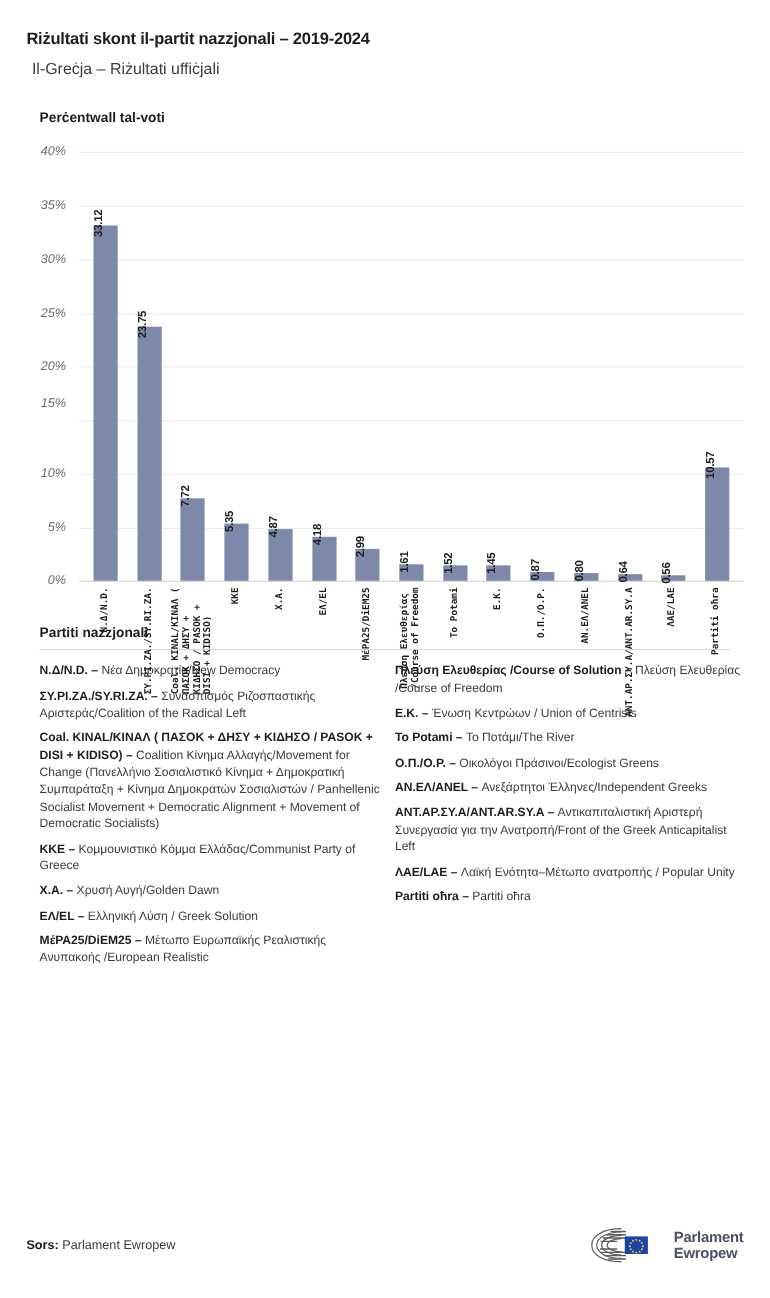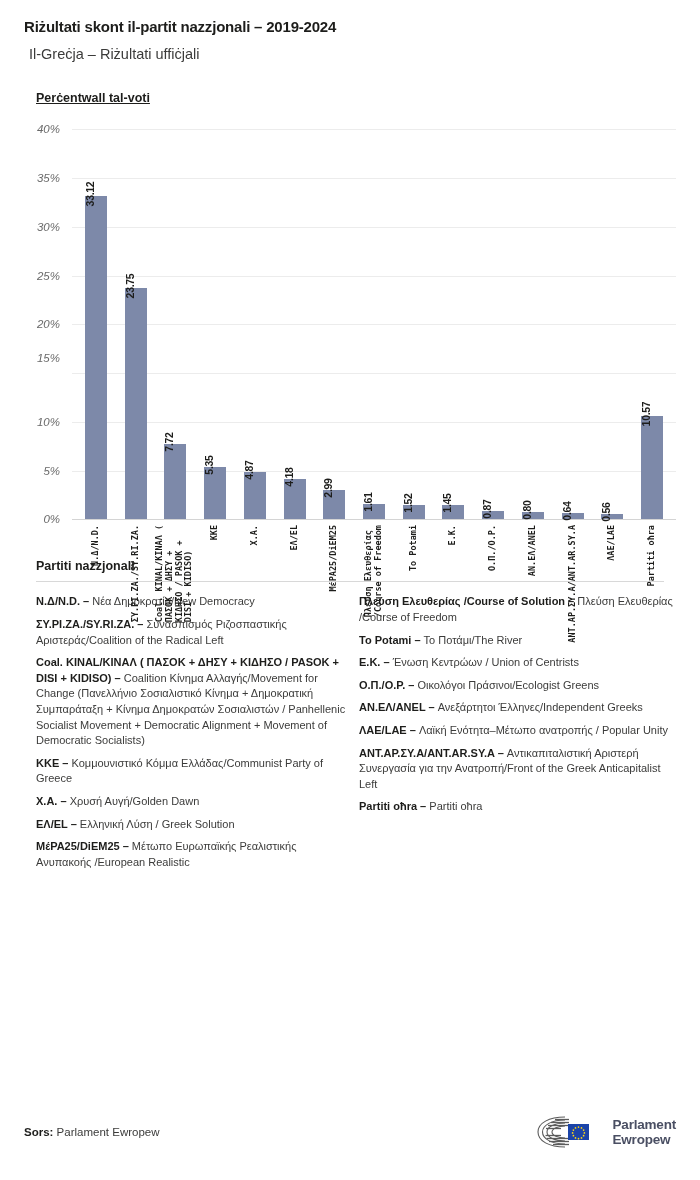--- a/index.html
+++ b/index.html
@@ -18,21 +18,21 @@
 
   
   .header {
     padding: 18px 24px 0 24px;
   }
   .main-title {
     font-size: 15px;
     font-weight: bold;
     letter-spacing: -0.2px;
     color: #1d1d1b;
-    margin: 0 0 10px 0;
+    margin: 9px 0 10px 0;
     line-height: 1.2;
   }
   .sub-title {
     font-size: 14.5px;
     font-weight: normal;
     color: #3b3b3a;
     margin: 0;
     line-height: 1.2;
     padding-left: 5px;
   }
@@ -41,21 +41,20 @@
   .chart-block {
     padding: 0 24px;
     margin-top: 28px;
   }
   .chart-caption {
     font-size: 12.5px;
     font-weight: bold;
     color: #1d1d1b;
     padding-left: 12px;
     margin-bottom: 14px;
-    text-decoration: underline;
   }
 
   .chart-area {
     position: relative;
     width: 652px;
     height: 410px;
     margin-left: 0;
   }
 
   
@@ -422,26 +421,26 @@
         <div class="legend-entry"><b>Ν.Δ/N.D. – </b><span>Νέα Δημοκρατία/New Democracy</span></div>
         <div class="legend-entry"><b>ΣΥ.ΡΙ.ΖΑ./SY.RI.ZA. – </b><span>Συνασπισμός Ριζοσπαστικής Αριστεράς/Coalition of the Radical Left</span></div>
         <div class="legend-entry"><b>Coal. KINAL/ΚΙΝΑΛ ( ΠΑΣΟΚ + ΔΗΣΥ + ΚΙΔΗΣΟ / PASOK + DISI + KIDISO) – </b><span>Coalition Κίνημα Αλλαγής/Movement for Change (Πανελλήνιο Σοσιαλιστικό Κίνημα + Δημοκρατική Συμπαράταξη + Κίνημα Δημοκρατών Σοσιαλιστών / Panhellenic Socialist Movement + Democratic Alignment + Movement of Democratic Socialists)</span></div>
         <div class="legend-entry"><b>ΚΚΕ – </b><span>Κομμουνιστικό Κόμμα Ελλάδας/Communist Party of Greece</span></div>
         <div class="legend-entry"><b>Χ.Α. – </b><span>Χρυσή Αυγή/Golden Dawn</span></div>
         <div class="legend-entry"><b>ΕΛ/EL – </b><span>Ελληνική Λύση / Greek Solution</span></div>
         <div class="legend-entry"><b>ΜέΡΑ25/DiEM25 – </b><span>Μέτωπο Ευρωπαϊκής Ρεαλιστικής Ανυπακοής /European Realistic</span></div>
       </div>
     <div class="legend-col">
         <div class="legend-entry"><b>Πλεύση Ελευθερίας /Course of Solution – </b><span>Πλεύση Ελευθερίας /Course of Freedom</span></div>
+        <div class="legend-entry"><b>Ε.Κ. – </b><span>Ένωση Κεντρώων / Union of Centrists</span></div>
         <div class="legend-entry"><b>To Potami – </b><span>Το Ποτάμι/The River</span></div>
-        <div class="legend-entry"><b>Ε.Κ. – </b><span>Ένωση Κεντρώων / Union of Centrists</span></div>
         <div class="legend-entry"><b>Ο.Π./O.P. – </b><span>Οικολόγοι Πράσινοι/Ecologist Greens</span></div>
         <div class="legend-entry"><b>ΑΝ.ΕΛ/ANEL – </b><span>Ανεξάρτητοι Έλληνες/Independent Greeks</span></div>
+        <div class="legend-entry"><b>ΑΝΤ.ΑΡ.ΣΥ.Α/ANT.AR.SY.A – </b><span>Αντικαπιταλιστική Αριστερή Συνεργασία για την Ανατροπή/Front of the Greek Anticapitalist Left</span></div>
         <div class="legend-entry"><b>ΛΑΕ/LAE – </b><span>Λαϊκή Ενότητα–Μέτωπο ανατροπής / Popular Unity</span></div>
-        <div class="legend-entry"><b>ΑΝΤ.ΑΡ.ΣΥ.Α/ANT.AR.SY.A – </b><span>Αντικαπιταλιστική Αριστερή Συνεργασία για την Ανατροπή/Front of the Greek Anticapitalist Left</span></div>
         <div class="legend-entry"><b>Partiti oħra – </b><span>Partiti oħra</span></div>
       </div>
   </div>
 </div>
 
 <div class="footer">
   <div class="source">
     <b>Sors:</b><span> Parlament Ewropew</span>
   </div>
   <div class="ep-logo">

